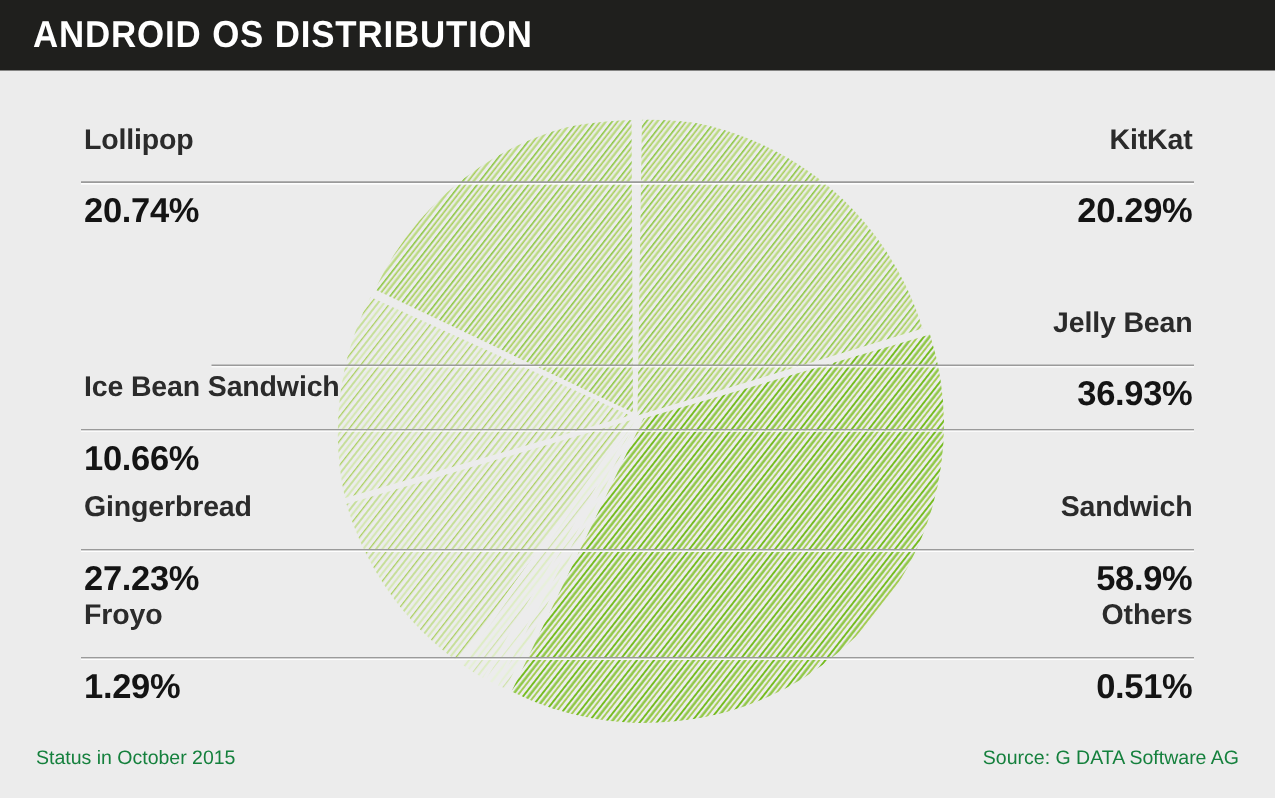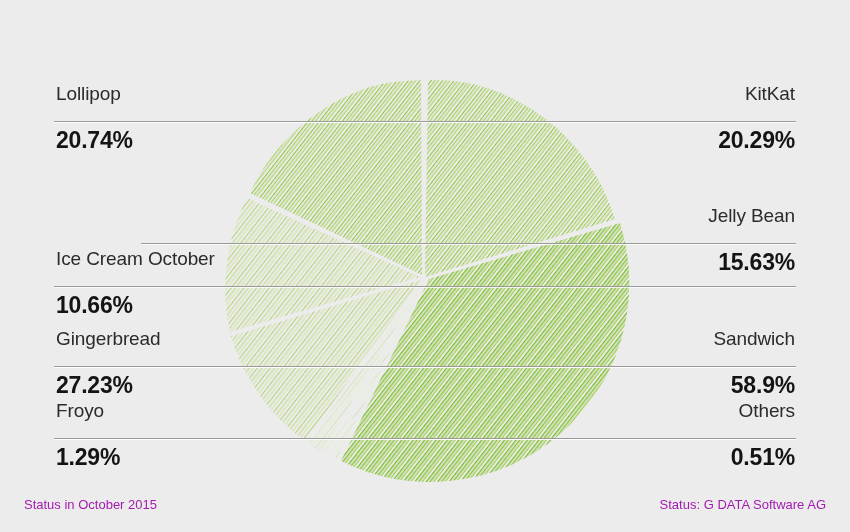--- a/index.html
+++ b/index.html
@@ -71,21 +71,21 @@
     position: absolute;
     left: 0; top: 1px;
     width: 100%;
     height: 1px;
     background: rgba(255,255,255,0.75);
   }
   .label-block .name {
     position: absolute;
     top: 0;
     font-size: 19px;
-    font-weight: normal;
+    font-weight: bold;
     color: #2b2b2b;
     letter-spacing: -0.1px;
     white-space: nowrap;
   }
   .label-block .value {
     position: absolute;
     top: 44px;
     font-size: 23px;
     font-weight: bold;
     color: #141414;
@@ -99,31 +99,34 @@
 
   
   .label-block.left .rule  { left: 0; }
   .label-block.right .rule { left: auto; right: 0; }
 
   
   .footer-left, .footer-right {
     position: absolute;
     bottom: 20px;
     font-size: 13px;
-    color: #a21caf;
+    color: #15803d;
     white-space: nowrap;
   }
   .footer-left  { left: 24px; }
   .footer-right { right: 24px; }
 </style>
 </head>
 <body>
 
 <div id="infographic">
 
+  <div class="header-bar">
+    <div class="header-title">ANDROID OS DISTRIBUTION</div>
+  </div>
 
   <div class="chart-layer">
     <svg viewBox="0 0 850 440" xmlns="http://www.w3.org/2000/svg">
       <defs>
 
         <pattern id="hatchA" patternUnits="userSpaceOnUse" width="9" height="9" patternTransform="rotate(38)">
           <rect width="9" height="9" fill="#ececec"></rect>
           <line x1="0" y1="0" x2="0" y2="9" stroke="#8cc63f" stroke-width="2.1"></line>
           <line x1="3.4" y1="0" x2="3.4" y2="9" stroke="#a6ce56" stroke-width="1.1"></line>
           <line x1="6.2" y1="0" x2="6.2" y2="9" stroke="#b8d97c" stroke-width="1.5"></line>
@@ -185,21 +188,21 @@
   </div>
 
   <div class="label-block left" style="top:83px;">
     <div class="rule" style="width:742px;"></div>
     <div class="name">Lollipop</div>
     <div class="value">20.74%</div>
   </div>
 
   <div class="label-block left" style="top:248px;">
     <div class="rule" style="width:742px;"></div>
-    <div class="name">Ice Cream October</div>
+    <div class="name">Ice Bean Sandwich</div>
     <div class="value">10.66%</div>
   </div>
 
   <div class="label-block left" style="top:328px;">
     <div class="rule" style="width:742px;"></div>
     <div class="name">Gingerbread</div>
     <div class="value">27.23%</div>
   </div>
 
   <div class="label-block left" style="top:400px;">
@@ -210,31 +213,31 @@
 
   <div class="label-block right" style="top:83px;">
     <div class="rule" style="width:742px;"></div>
     <div class="name">KitKat</div>
     <div class="value">20.29%</div>
   </div>
 
   <div class="label-block right" style="top:205px;">
     <div class="rule" style="width:655px;"></div>
     <div class="name">Jelly Bean</div>
-    <div class="value">15.63%</div>
+    <div class="value">36.93%</div>
   </div>
 
   <div class="label-block right" style="top:328px;">
     <div class="rule" style="width:742px;"></div>
     <div class="name">Sandwich</div>
     <div class="value">58.9%</div>
   </div>
 
   <div class="label-block right" style="top:400px;">
     <div class="rule" style="width:742px;"></div>
     <div class="name">Others</div>
     <div class="value">0.51%</div>
   </div>
 
   <div class="footer-left">Status in October 2015</div>
-  <div class="footer-right">Status: G DATA Software AG</div>
+  <div class="footer-right">Source: G DATA Software AG</div>
 
 </div>
 
 </body></html>

